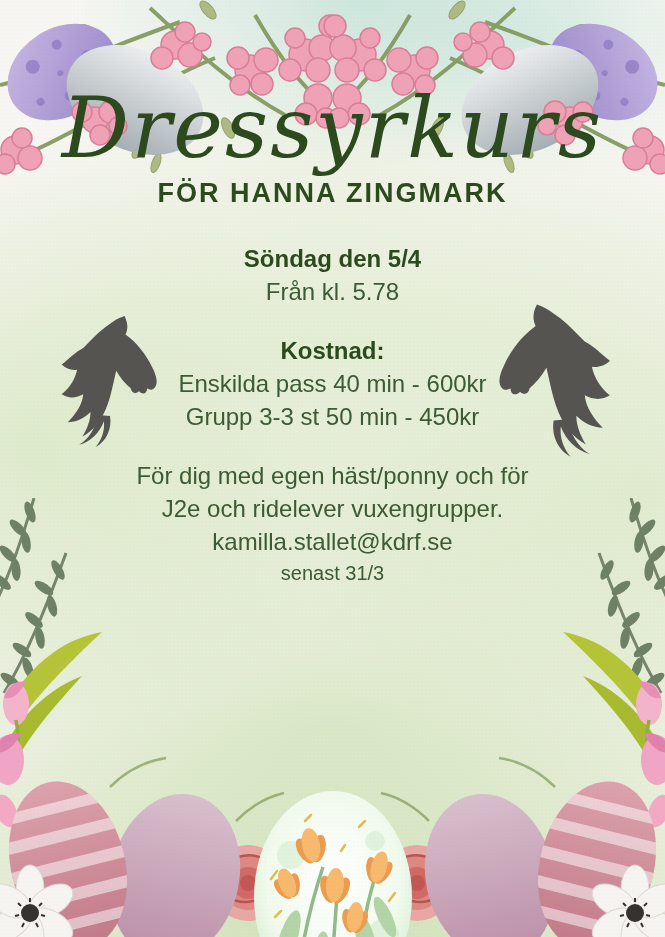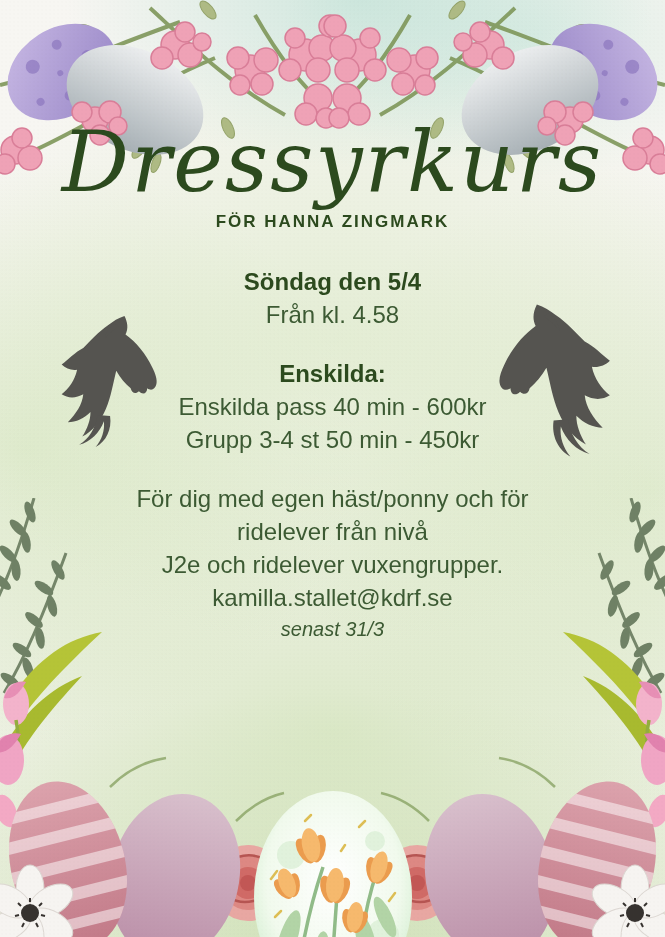--- a/index.html
+++ b/index.html
@@ -29,36 +29,36 @@
   .bottom-border { bottom:0; left:0; width:665px; height:212px; }
   .side-floral   { width:122px; height:300px; top:498px; }
   .side-floral.left  { left:-4px; }
   .side-floral.right { right:-4px; transform:scaleX(-1); }
   .horse { position:absolute; }
   .horse.left  { left:42px;  top:314px; width:132px; height:136px; }
   .horse.right { right:40px; top:302px; width:138px; height:158px; transform:scaleX(-1); }
 
   .content {
     position:absolute; inset:0; z-index:5; text-align:center;
-    padding-top:120px; color:var(--text-green,#3c5a33);
+    padding-top:86px; color:var(--text-green,#3c5a33);
   }
   .title {
     font-family:"DejaVu Serif", serif; font-style:italic; font-weight:400;
     font-size:84px; line-height:1.0; letter-spacing:2px;
     color:var(--title-green,#2c4a1e);
   }
   .subtitle {
-    margin-top:8px; font-size:17px; font-weight:bold; letter-spacing:2px;
+    margin-top:8px; font-size:27px; font-weight:bold; letter-spacing:2px;
     color:var(--title-green,#2c4a1e);
   }
   .content p { font-size:24px; line-height:33px; }
   .bold  { font-weight:bold; color:var(--title-green,#2f4d24); }
   .gap   { margin-top:26px !important; }
   .gap-l { margin-top:33px !important;text-align:center; }
-  .deadline { font-style:italic; font-size:20px !important; line-height:30px !important; }
+  .deadline { font-size:20px !important; line-height:30px !important; }
 </style>
 </head>
 <body>
 
 <div class="poster">
 
   <svg width="0" height="0" style="position:absolute" aria-hidden="true">
     <defs>
       <symbol id="horseHead" viewBox="0 0 100 132">
         <g fill="var(--horse-gray,#555450)">
@@ -370,26 +370,25 @@
     </g>
   </svg>
 
   <div class="paper-grain"></div>
 
   <main class="content">
     <h1 class="title">Dressyrkurs</h1>
     <h2 class="subtitle">FÖR HANNA ZINGMARK</h2>
 
     <p class="bold gap-l">Söndag den 5/4</p>
-    <p>Från kl. 4.58</p>
-
-    <p class="bold gap">Enskilda:</p>
+    <p>Från kl. 5.78</p>
+
+    <p class="bold gap">Kostnad:</p>
     <p>Enskilda pass 40 min - 600kr</p>
-    <p>Grupp 3-4 st 50 min - 450kr</p>
+    <p>Grupp 3-3 st 50 min - 450kr</p>
 
     <p class="gap">För dig med egen häst/ponny och för</p>
-    <p>ridelever från nivå</p>
     <p>J2e och ridelever vuxengrupper.</p>
 
     <p>kamilla.stallet@kdrf.se</p>
     <p class="deadline">senast 31/3</p>
   </main>
 </div>
 
 </body></html>

